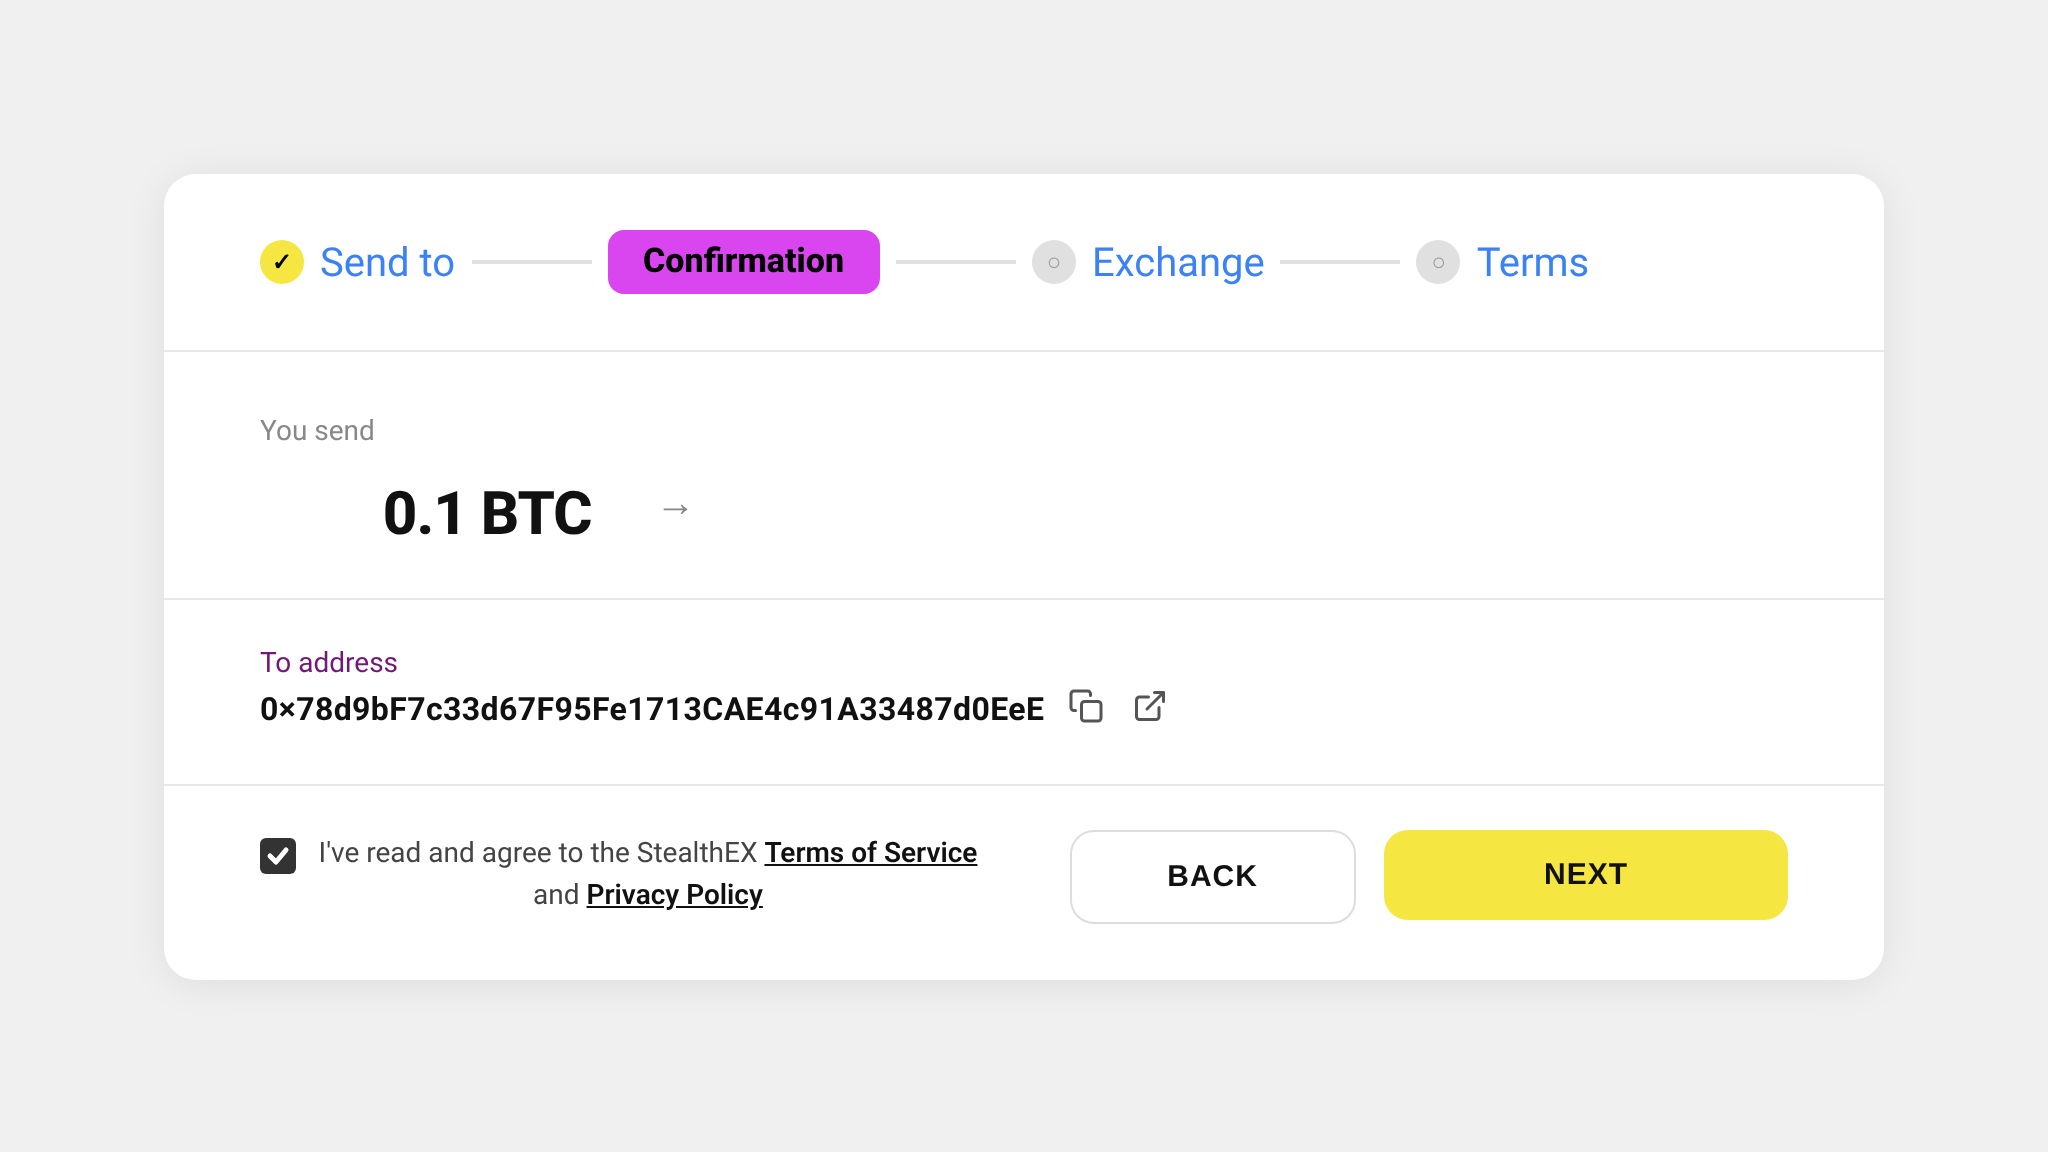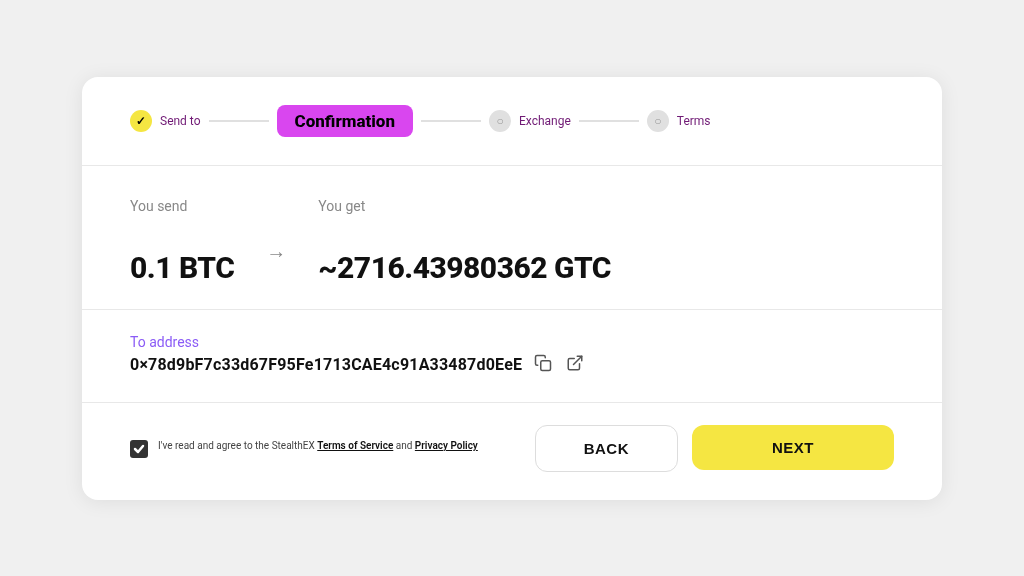--- a/index.html
+++ b/index.html
@@ -46,22 +46,22 @@
     .step-icon.done {
       background: #f5e642;
       color: #000;
       font-weight: bold;
     }
     .step-icon.inactive {
       background: #e0e0e0;
       color: #999;
     }
     .step-label {
-      font-size: 12px;
-      color: #701a75;
+      font-size: 20px;
+      color: #3b82f6;
     }
     .step-label.active {
       font-weight: 800;
       color: #000;
       background: #d946ef;
       padding: 6px 18px;
       border-radius: 8px;
       font-size: 17px;
     }
     .step-connector {
@@ -75,21 +75,21 @@
       padding: 32px 48px 24px;
       border-bottom: 1px solid #e8e8e8;
     }
     .exchange-row {
       display: flex;
       align-items: center;
       gap: 32px;
     }
     .exchange-col {
       display: flex;
-      flex-direction: column;
+      flex-direction: row;
       gap: 4px;
     }
     .exchange-label {
       font-size: 14px;
       color: #888;
       font-weight: 400;
     }
     .exchange-amount {
       font-size: 30px;
       font-weight: 800;
@@ -102,21 +102,21 @@
       color: #888;
       margin-top: 20px;
     }
     
     .address-section {
       padding: 24px 48px 28px;
       border-bottom: 1px solid #e8e8e8;
     }
     .address-label {
       font-size: 14px;
-      color: #8b5cf6;
+      color: #701a75;
       margin-bottom: 2px;
     }
     .address-row {
       display: flex;
       align-items: flex-end;
       gap: 10px;
     }
     .address-value {
       font-size: 16px;
       font-weight: 700;
@@ -157,21 +157,21 @@
       justify-content: center;
       flex-shrink: 0;
       margin-top: 2px;
       cursor: pointer;
     }
     .checkbox-custom svg {
       width: 12px;
       height: 12px;
     }
     .checkbox-text {
-      font-size: 10px;
+      font-size: 14px;
       color: #444;
       line-height: 1.5;
       text-align: center;
     }
     .checkbox-text a {
       color: #111;
       font-weight: 600;
       text-decoration: underline;
       cursor: pointer;
     }
@@ -233,24 +233,20 @@
     </div>
   </div>
 
   <div class="exchange-section">
     <div class="exchange-row">
       <div class="exchange-col">
         <span class="exchange-label">You send</span>
         <span class="exchange-amount">0.1 BTC</span>
       </div>
       <div class="arrow-icon">→</div>
-      <div class="exchange-col">
-        <span class="exchange-label">You get</span>
-        <span class="exchange-amount">~2716.43980362 GTC</span>
-      </div>
     </div>
   </div>
 
   <div class="address-section">
     <div class="address-label">To address</div>
     <div class="address-row">
       <span class="address-value">0×78d9bF7c33d67F95Fe1713CAE4c91A33487d0EeE</span>
       <button class="icon-btn" title="Copy">
 
         <svg width="18" height="18" viewBox="0 0 24 24" fill="none" stroke="currentColor" stroke-width="2" stroke-linecap="round" stroke-linejoin="round">

